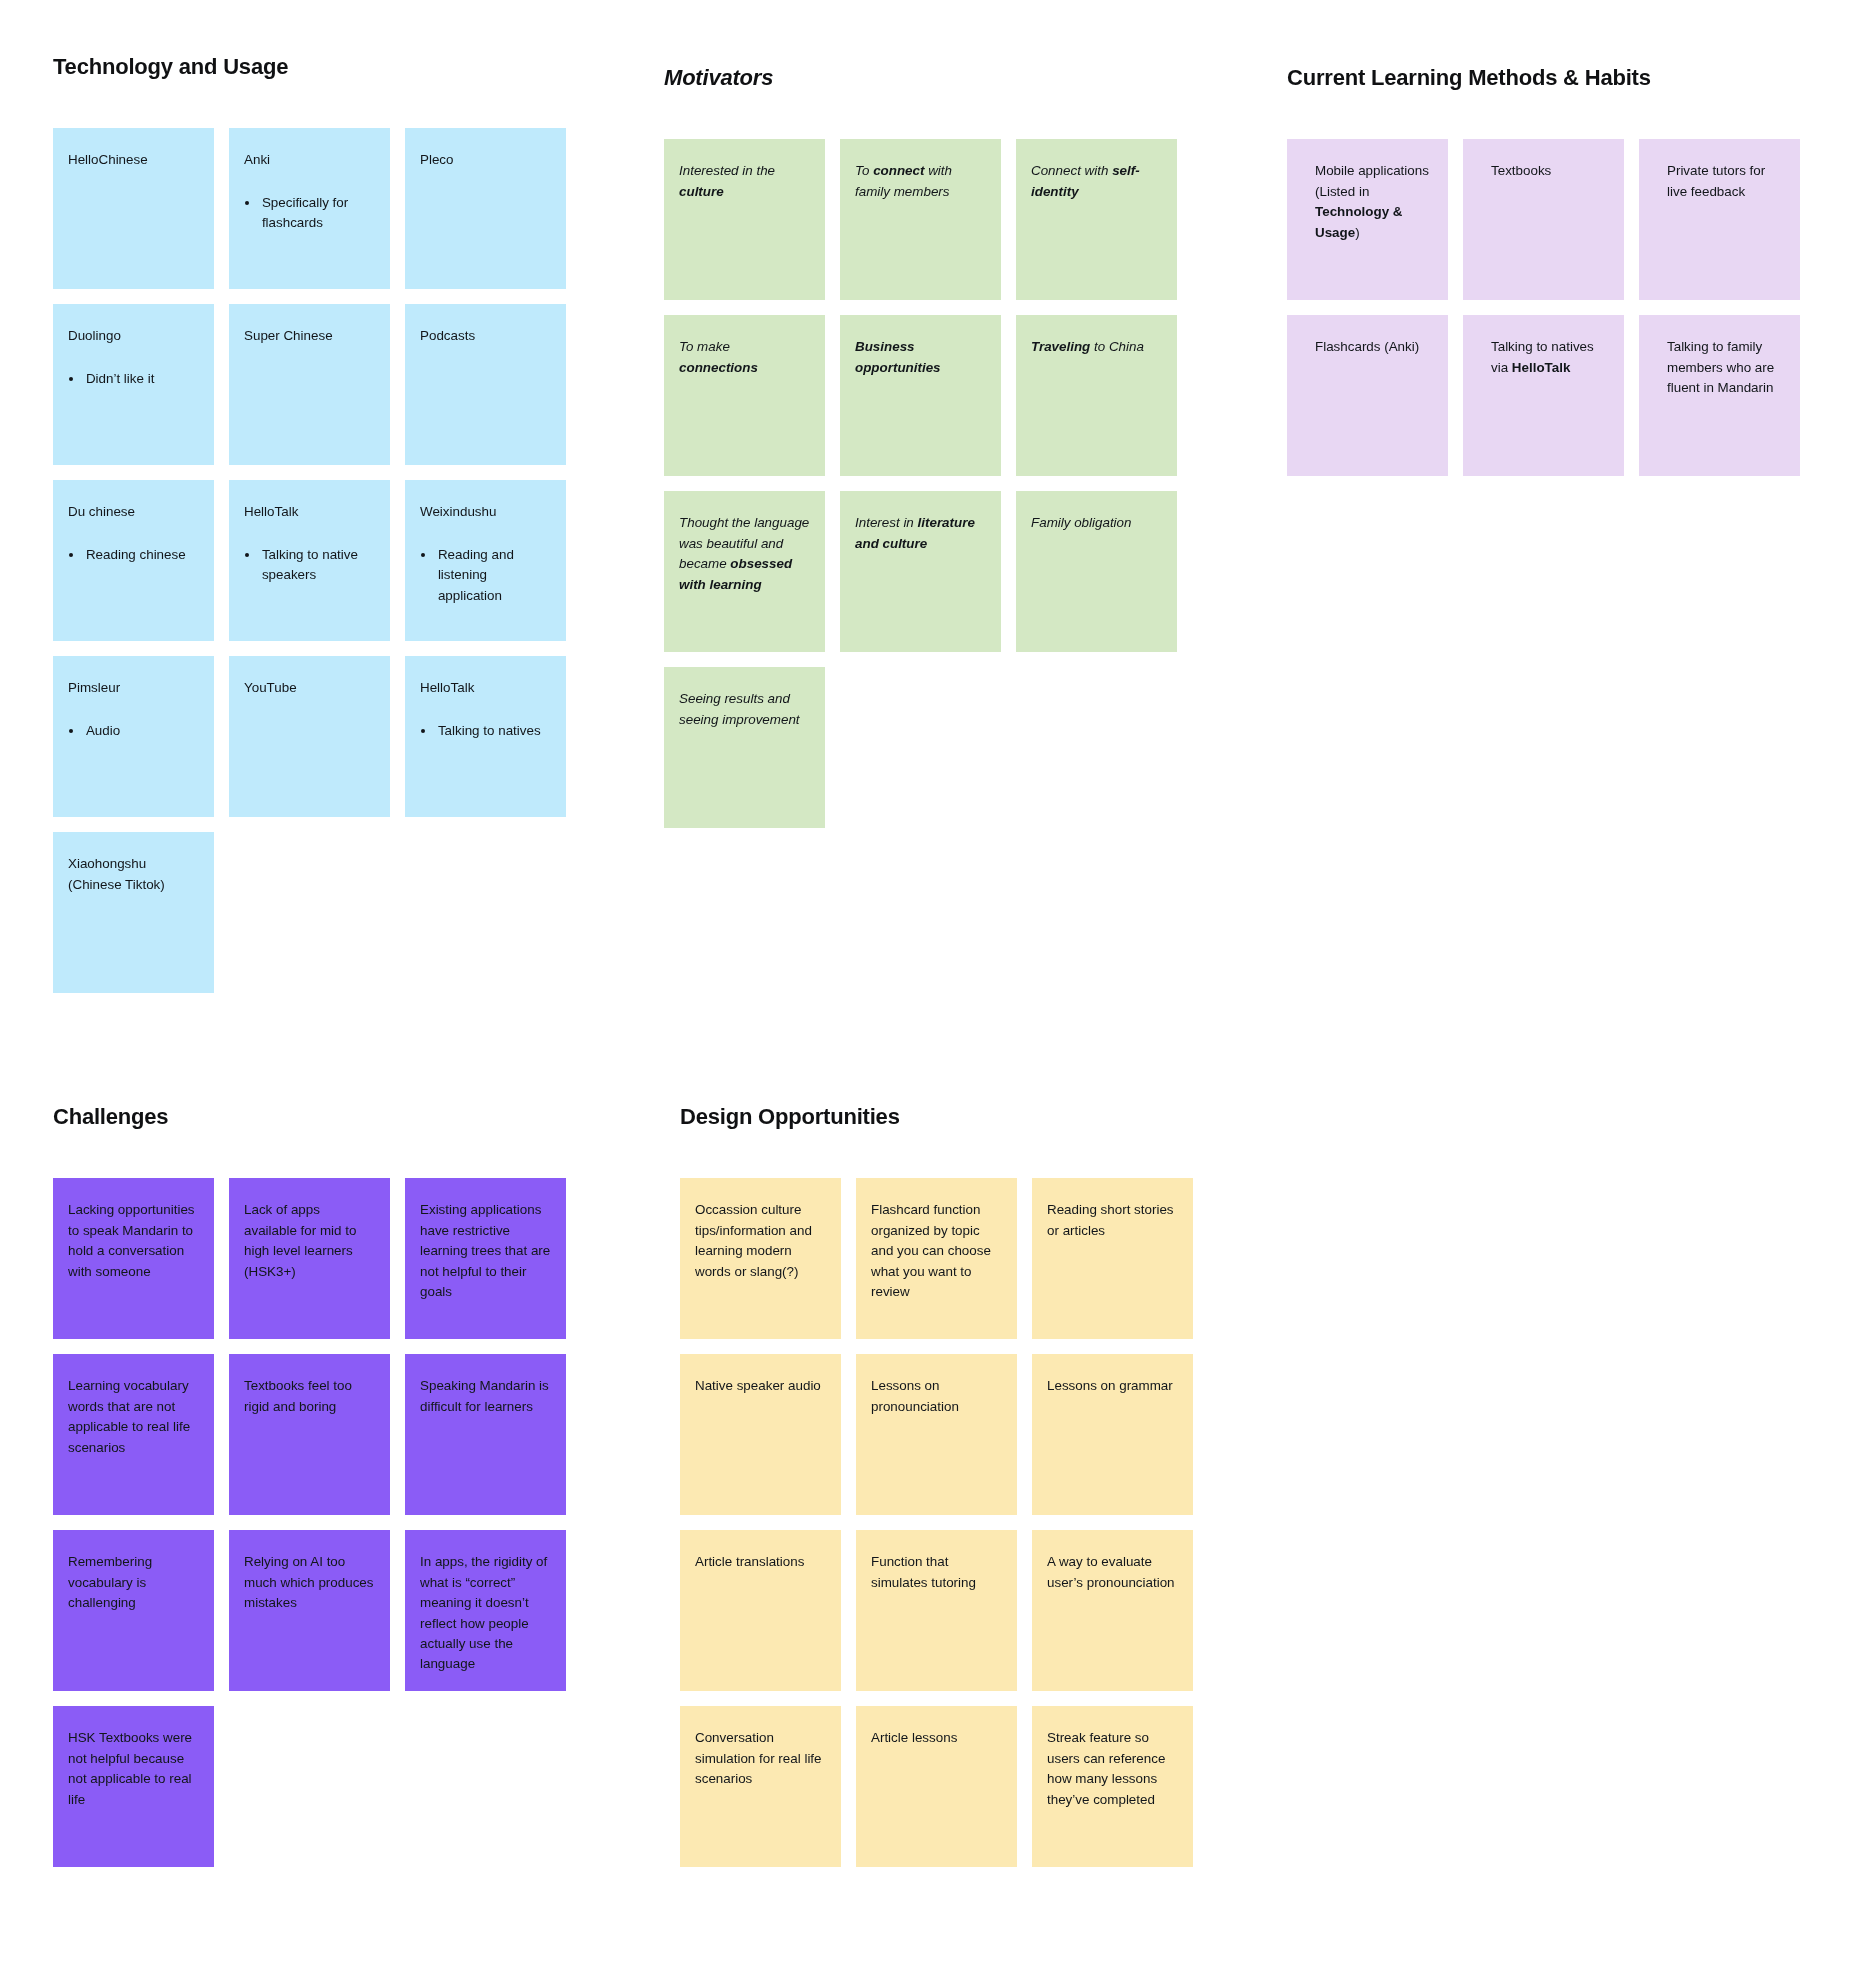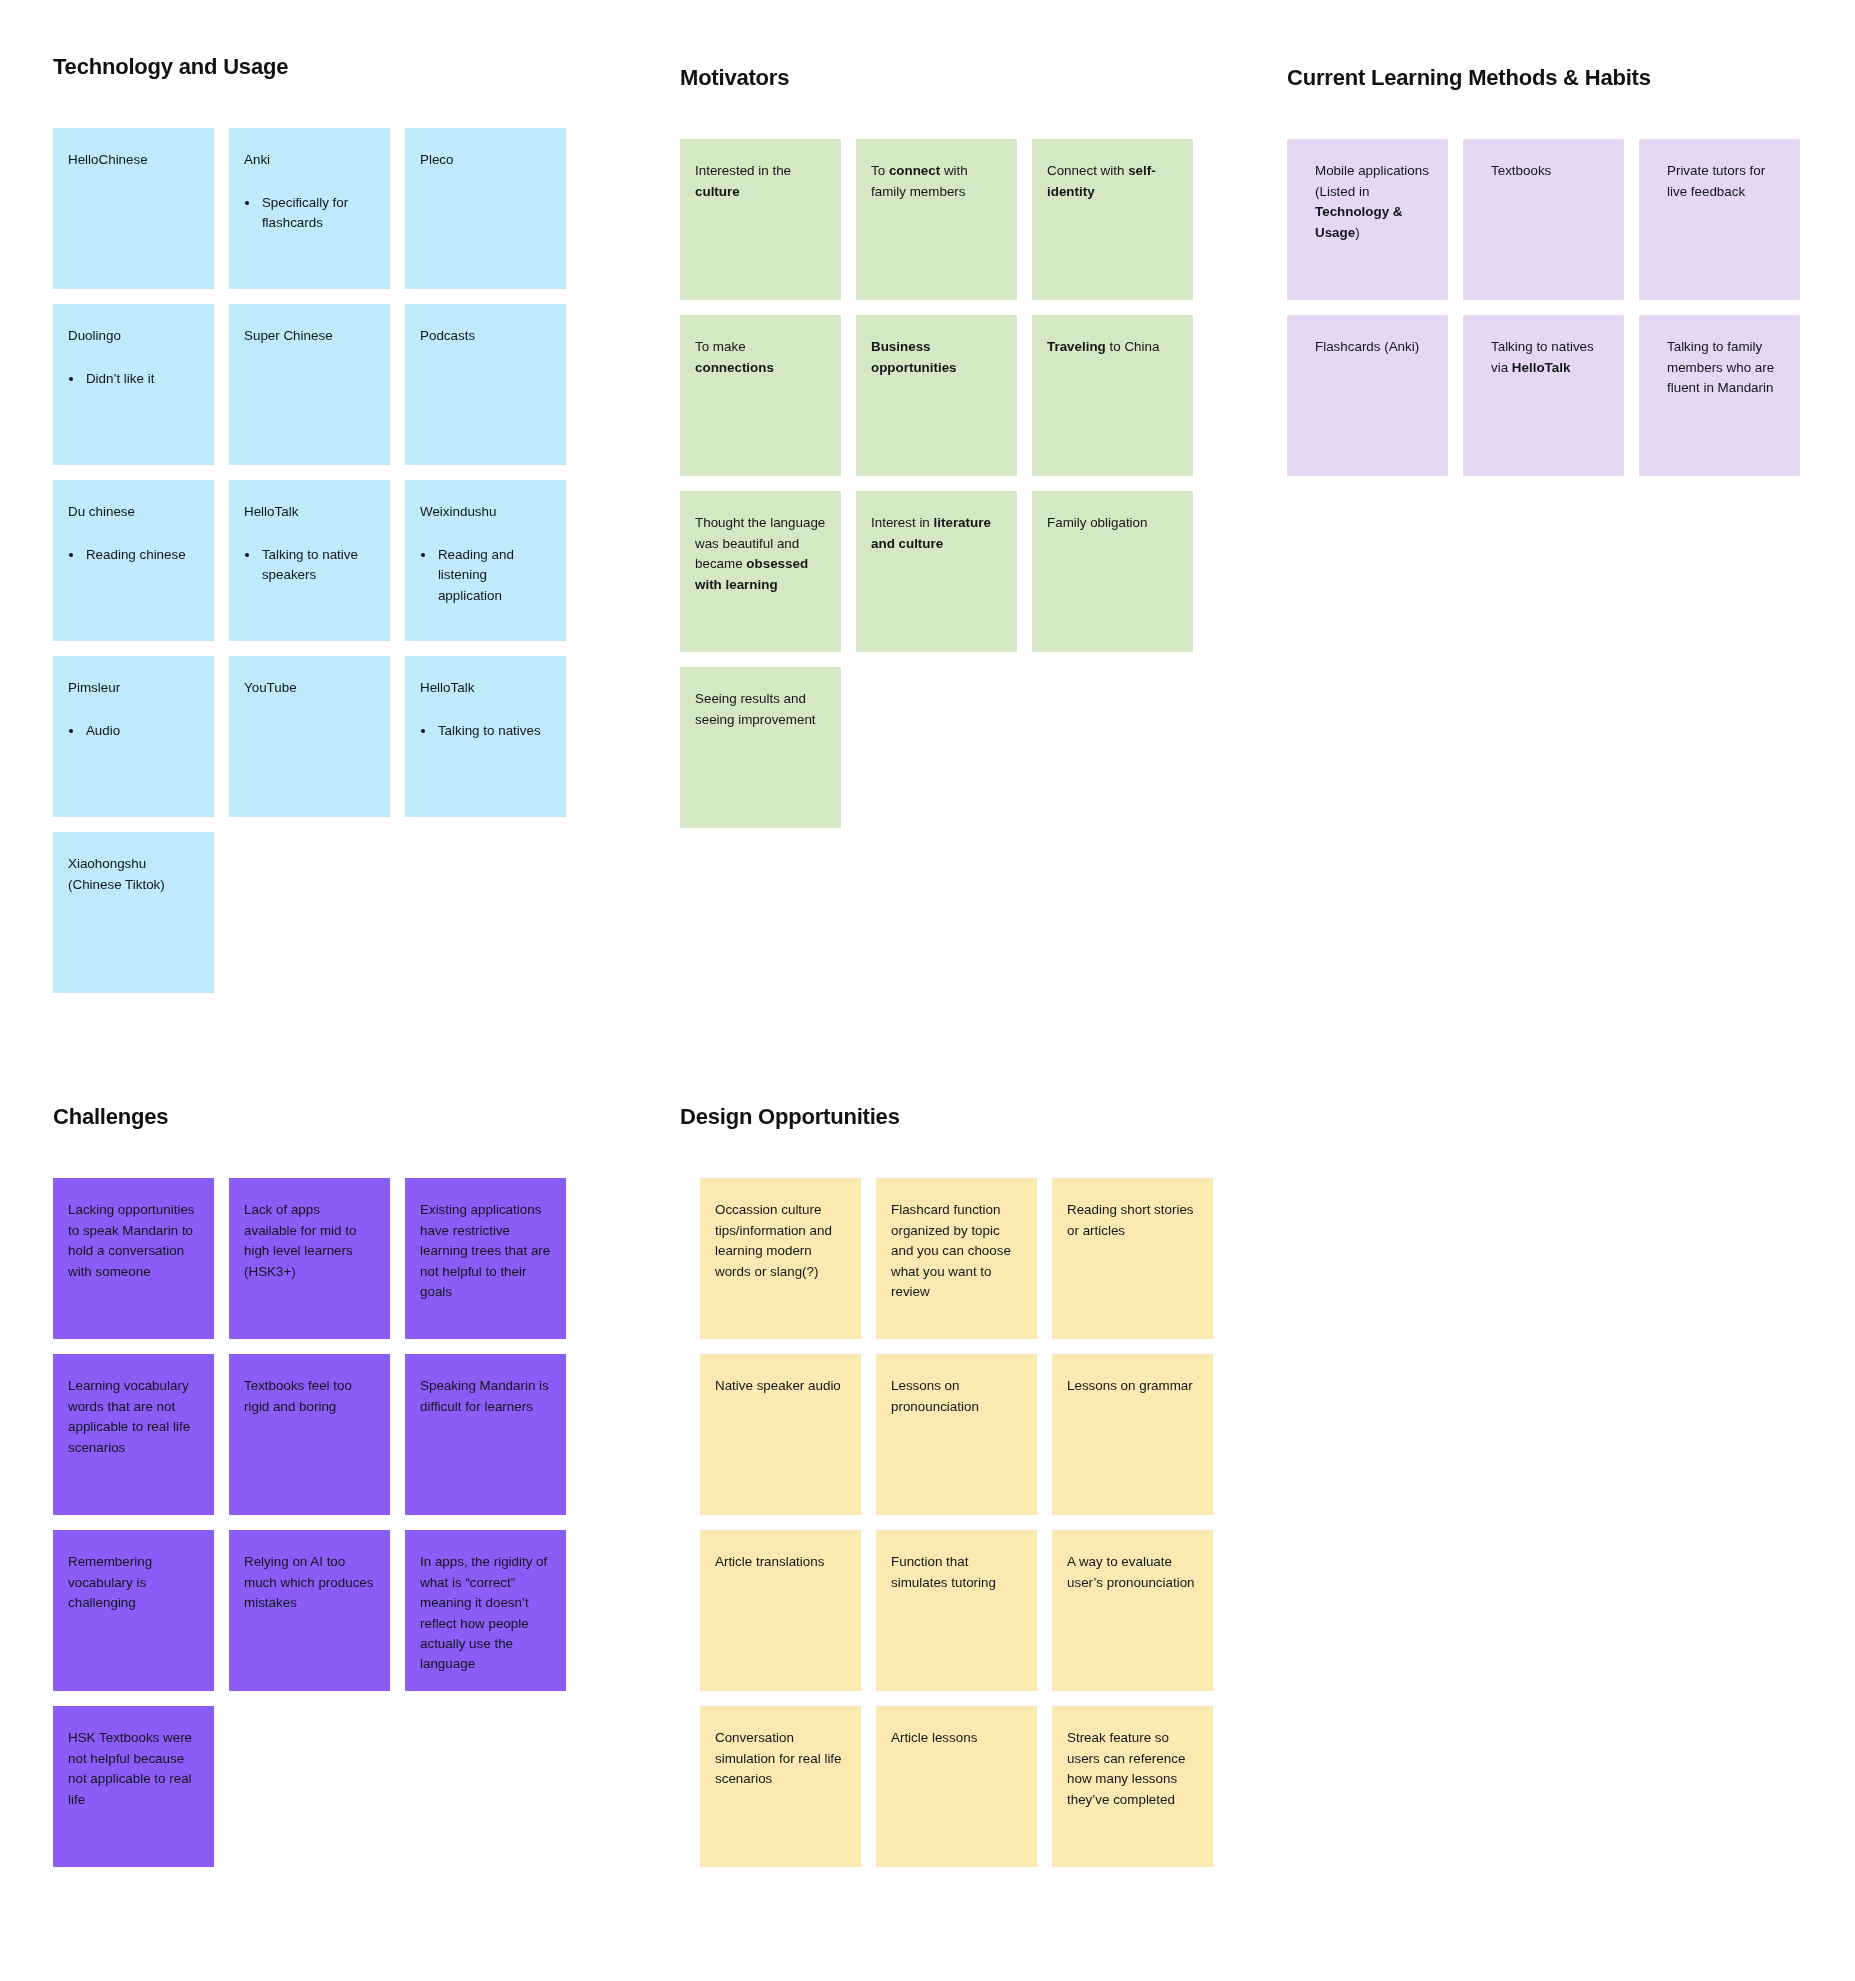--- a/index.html
+++ b/index.html
@@ -70,25 +70,25 @@
     padding-left: 1.9px;
   }
 
   .card b { font-weight: bold; margin-top: 44px; }
 
   
   .c-blue   { background: #bfeafc; }
   .c-green  { background: #d4e8c4; padding-left: 15px; }
   .c-purple { background: #e8d7f3; padding-left: 28px; }
   .c-pink   { background: #8b5cf6; }
-  .c-yellow { background: #fce9b2; margin-left: 20px; }
+  .c-yellow { background: #fce9b2; }
 
   
   #sec-technology        { left: 53px;   top: 54px;  }
-  #sec-motivators        { left: 680px;  top: 65px;  }
+  #sec-motivators        { left: 664px;  top: 65px; font-style: italic;  }
   #sec-current-methods   { left: 1287px; top: 65px;  }
   #sec-challenges        { left: 53px;   top: 1104px;}
   #sec-design            { left: 680px;  top: 1104px;}
 </style>
 </head>
 <body>
 
 <div class="board">
 
   <div class="section" id="sec-technology">

